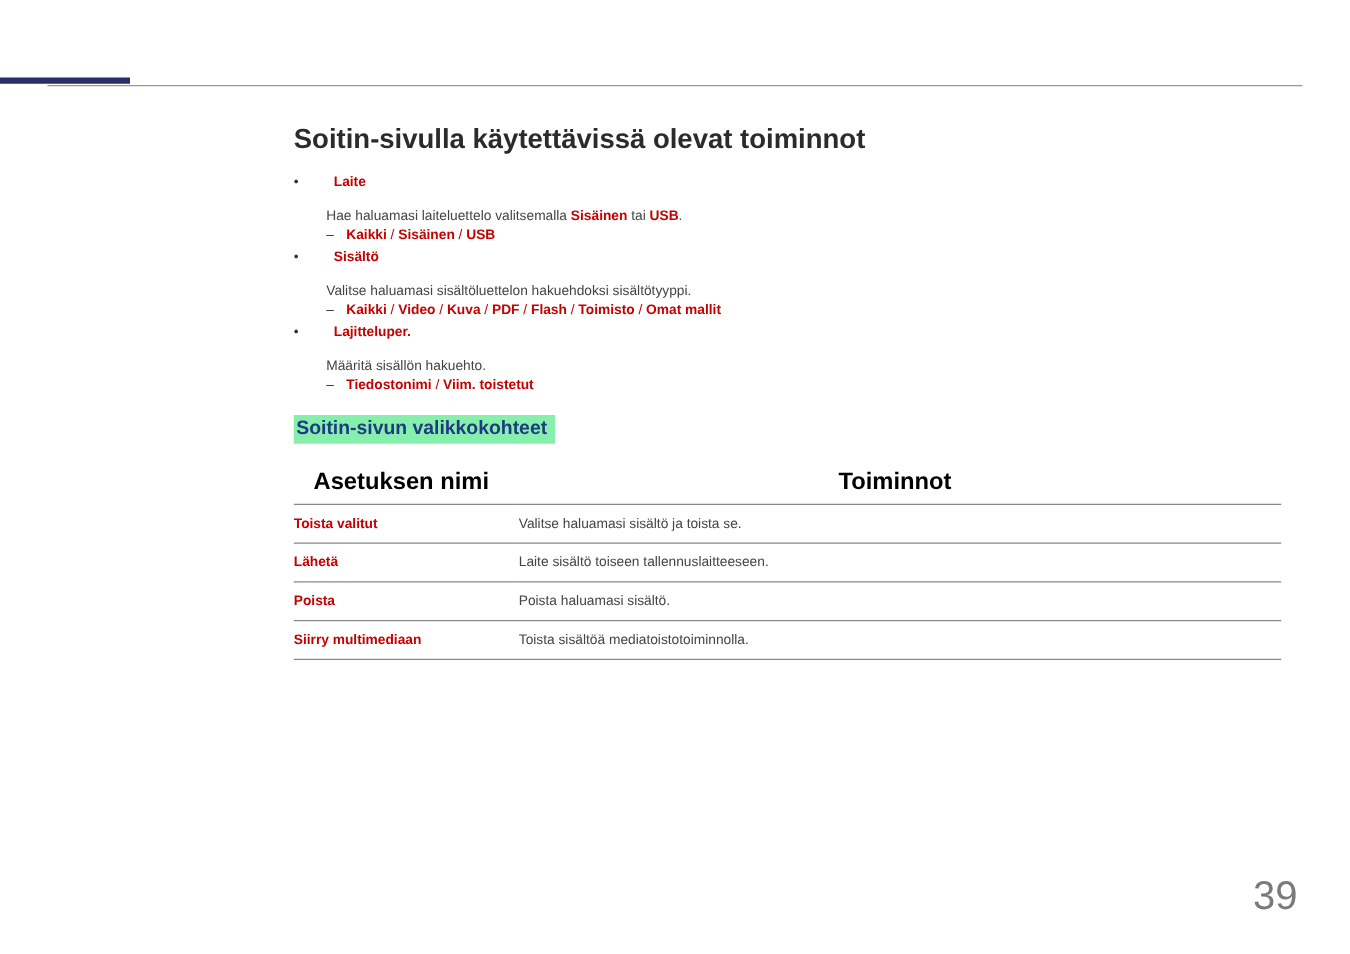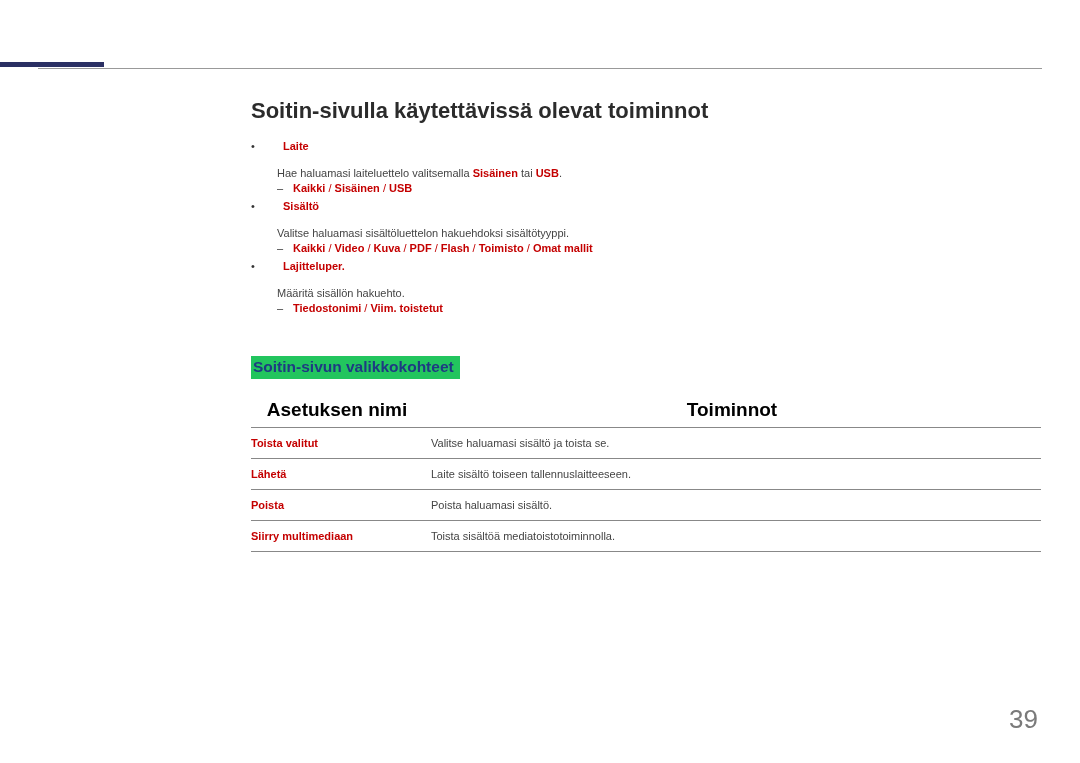--- a/index.html
+++ b/index.html
@@ -1,43 +1,43 @@
 <!DOCTYPE html>
 <html><head>
 <meta charset="utf-8">
 <style>
   * { margin: 0; padding: 0; box-sizing: border-box; }
   html, body { width: 1080px; height: 763px; background: #fff; font-family: Arial, Helvetica, sans-serif; color: #222; }
   .page { position: relative; width: 1080px; height: 763px; }
   .accent-bar { position: absolute; left: 0; top: 62px; width: 104px; height: 5px; background: #2a2f63; }
   .top-rule { position: absolute; left: 38px; top: 68px; width: 1004px; height: 1px; background: #999; }
-  .content { position: absolute; left: 251px; top: 98px; width: 790px; }
+  .content { position: absolute; left: 235px; top: 98px; width: 790px; }
   h1 { font-size: 22px; font-weight: 700; color: #2b2b2b; margin-bottom: 16px; }
   .intro { font-size: 11px; color: #444; margin-bottom: 10px; }
   .red { color: #c40000; font-weight: 700; }
   .red-nob { color: #c40000; }
   ul.level1 { list-style: none; padding-left: 0; }
   ul.level1 > li { margin-bottom: 6px; font-size: 11px; }
   ul.level1 > li .bullet { display: inline-block; width: 16px; text-align: left; color: #333; }
   .li-body { display: inline; margin-left: 16px; }
   .desc { font-size: 11px; color: #444; margin: 15px 0 3px 26px; }
   ul.level2 { list-style: none; margin-left: 26px; margin-top: 3px; }
   ul.level2 > li { font-size: 11px; margin-bottom: 2px; }
   ul.level2 > li .dash { display: inline-block; width: 16px; color: #333; }
-  .subhead-hl { display: inline-block; background: #22c55e; padding: 2px 6px 3px 2px; margin-top: 36px; margin-bottom: 14px; }
+  .subhead-hl { display: inline-block; background: #86efac; padding: 2px 6px 3px 2px; margin-top: 12px; margin-bottom: 14px; }
   .subhead-hl span { color: #1e3a82; font-size: 15.5px; font-weight: 700; }
   table { border-collapse: collapse; width: 100%; }
   th { text-align: center; font-size: 19px; font-weight: 700; color: #000000; padding: 6px 8px 6px 0; border-bottom: 1px solid #888; }
   th.col1 { width: 180px; }
   td { font-size: 11px; padding: 9px 8px 9px 0; border-bottom: 1px solid #888; vertical-align: top; color: #444; }
   td.name { color: #c40000; font-weight: 700; }
   .footnote { font-size: 10.5px; color: #999; margin-top: 4px; }
   .footnote .em { font-weight: 700; }
   .tiny-dash { display:inline-block; width: 14px; color: #999;}
-  .pagenum { position: absolute; right: 42px; bottom: 28px; font-size: 26px; color: #7a7a7a; }
+  .pagenum { position: absolute; right: 42px; bottom: 28px; font-size: 32px; color: #7a7a7a; }
 </style>
 </head>
 <body>
 
 <div class="page">
   <div class="accent-bar"></div>
   <div class="top-rule"></div>
 
   <div class="content">
     <h1>Soitin-sivulla käytettävissä olevat toiminnot</h1>

